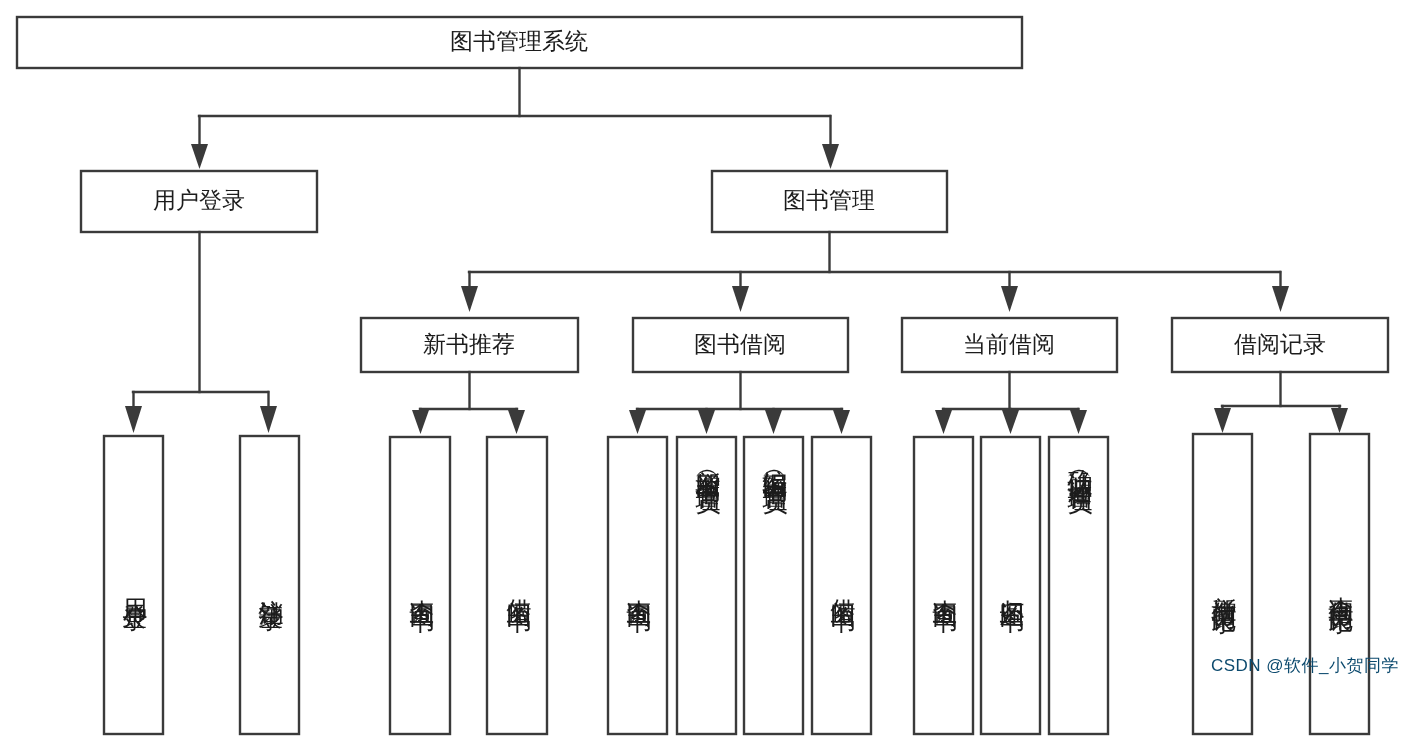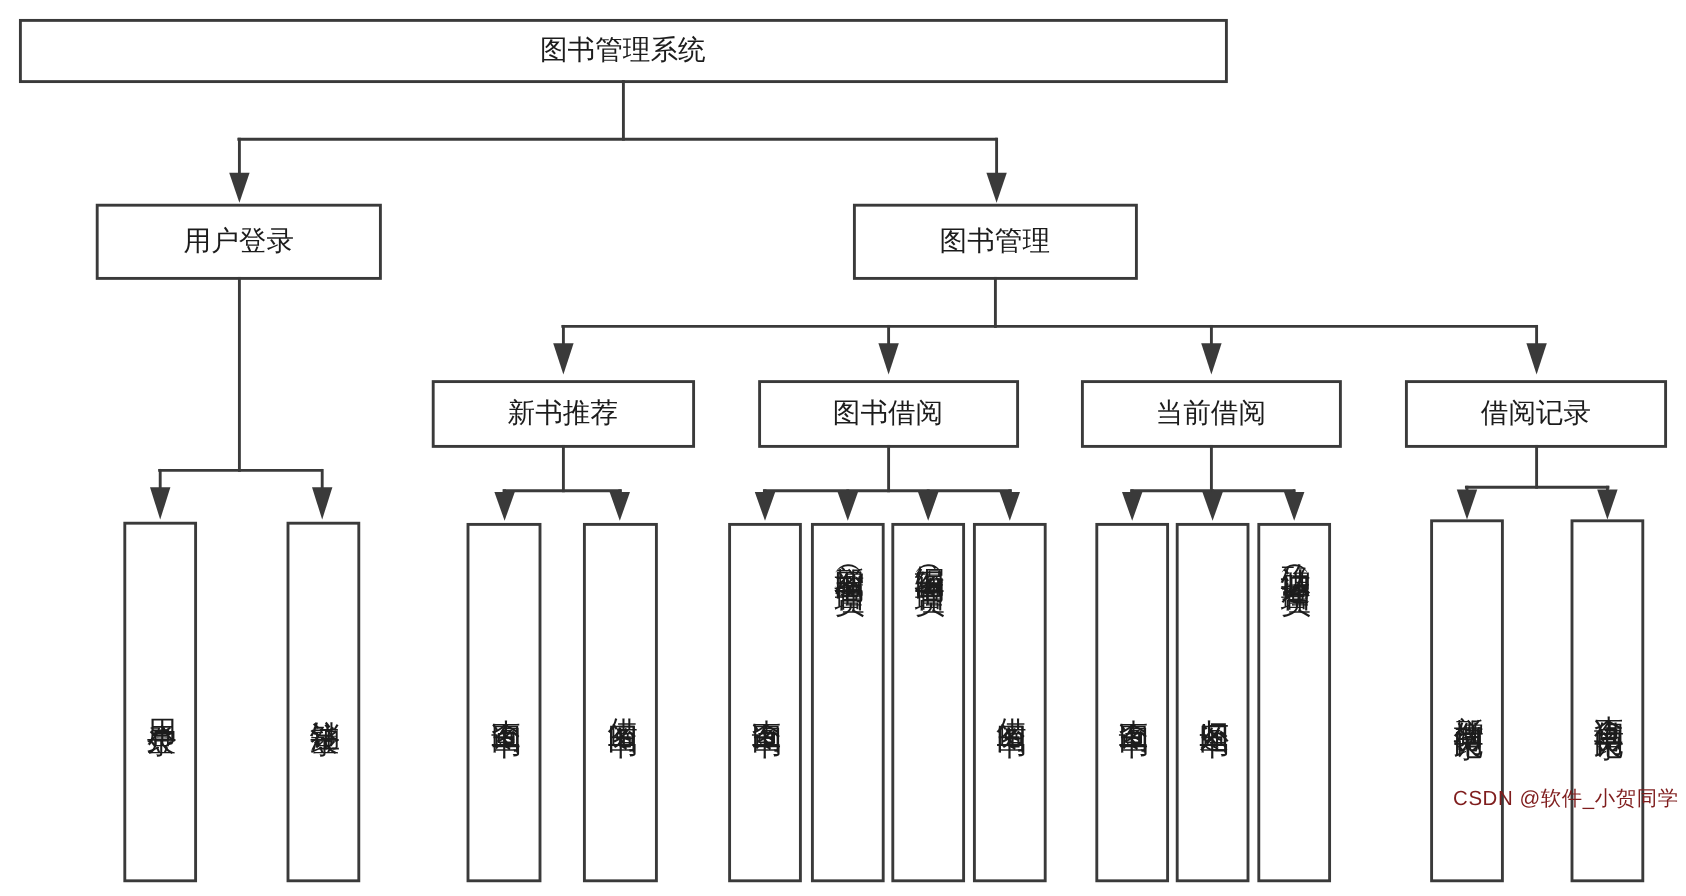--- a/index.html
+++ b/index.html
@@ -57,21 +57,21 @@
     glyph-orientation-vertical: 0;
     letter-spacing: 3px;
     dominant-baseline: middle;
   }
   .watermark-text {
     position: absolute;
     right: 6px;
     bottom: 5px;
     font-family: "Liberation Sans", "DejaVu Sans", sans-serif;
     font-size: 17px;
-    color: #7f1d1d;
+    color: #0c4a6e;
     letter-spacing: 0.5px;
     white-space: nowrap;
     user-select: none;
   }
 </style>
 </head>
 <body>
 
 <div id="diagram-root">
   <svg class="flow" viewBox="0 0 1405 747" xmlns="http://www.w3.org/2000/svg">

